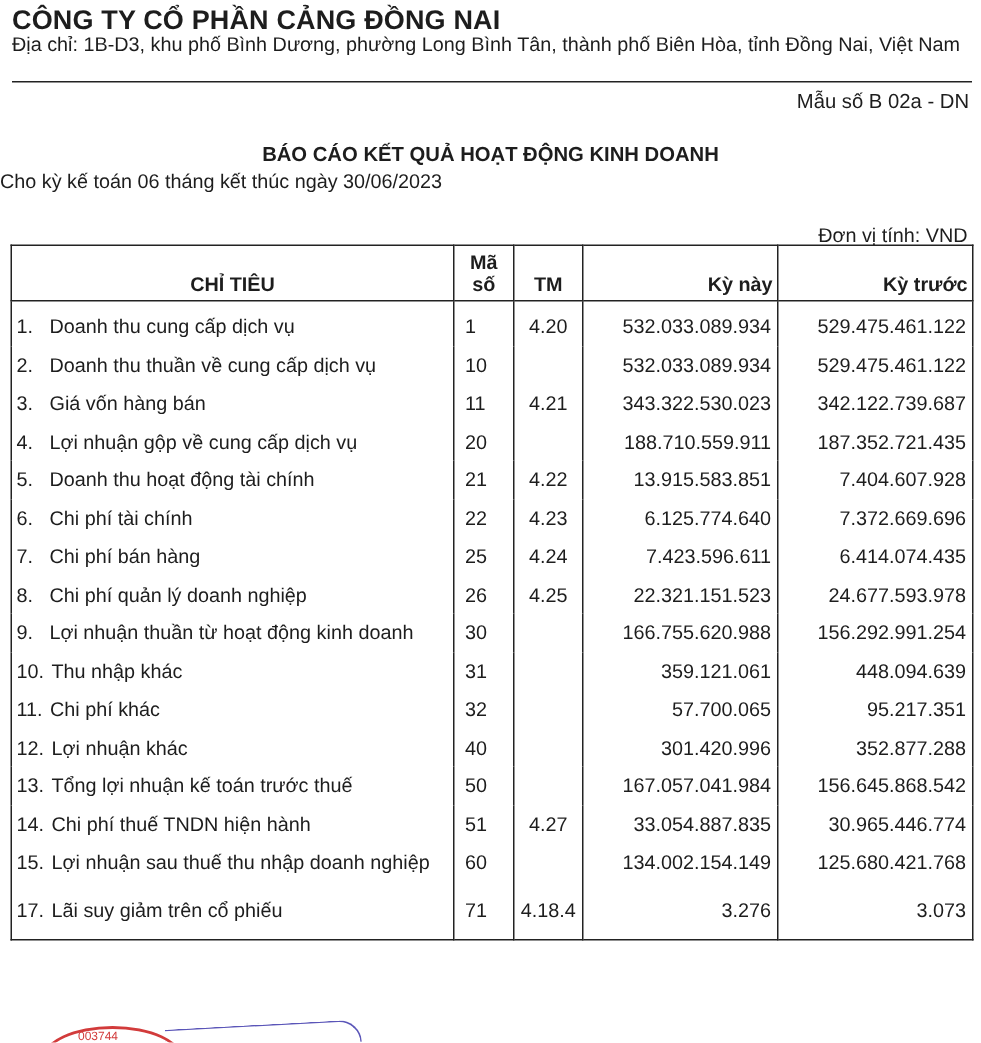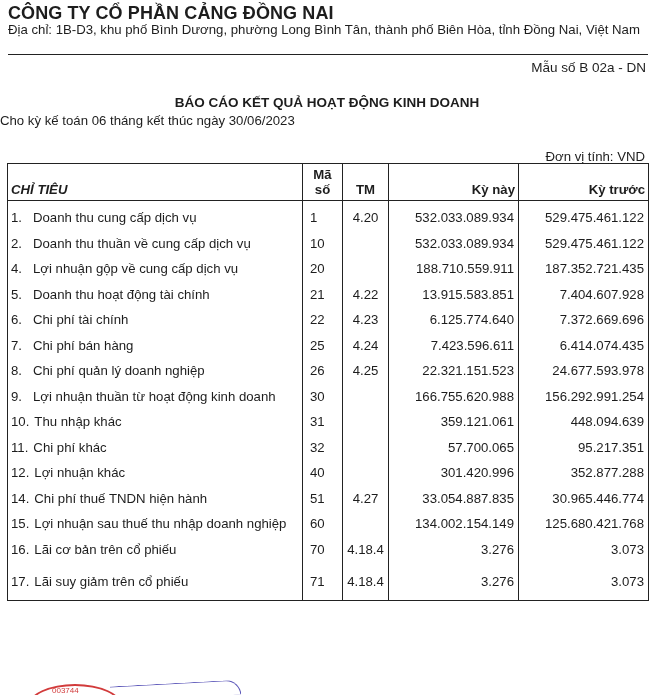--- a/index.html
+++ b/index.html
@@ -42,21 +42,21 @@
   table.fs col.c1 { width: 295px; }
   table.fs col.c2 { width: 40px; }
   table.fs col.c3 { width: 46px; }
   table.fs col.c4 { width: 130px; }
   table.fs col.c5 { width: 130px; }
   table.fs th {
     border: 1.5px solid #222; font-weight: bold;
     padding: 0 3px 3px 3px; vertical-align: bottom; height: 33px;
     font-size: 13.2px;
   }
-  table.fs th.left { text-align: left; font-style: italic; }
+  table.fs th.left { text-align: center; }
   table.fs th.center { text-align: center; line-height: 15px; }
   table.fs th.right { text-align: right; }
   table.fs td {
     border-left: 1.5px solid #222; border-right: 1.5px solid #222;
     height: 25.5px; padding: 0 5px; vertical-align: middle; white-space: nowrap;
   }
   table.fs tr.first td { padding-top: 4px; }
   table.fs td.label { padding-left: 3px; }
   table.fs td.label .num { display: inline-block; width: 22px; }
   table.fs td.label .num.wide { width: auto; margin-right: 5px; }
@@ -116,20 +116,27 @@
         <td class="amt">529.475.461.122</td>
       </tr>
       <tr>
         <td class="label"><span class="num">2.</span><span>Doanh thu thuần về cung cấp dịch vụ</span></td>
         <td class="code">10</td>
         <td class="note"></td>
         <td class="amt">532.033.089.934</td>
         <td class="amt">529.475.461.122</td>
       </tr>
       <tr>
+        <td class="label"><span class="num">3.</span><span>Giá vốn hàng bán</span></td>
+        <td class="code">11</td>
+        <td class="note">4.21</td>
+        <td class="amt">343.322.530.023</td>
+        <td class="amt">342.122.739.687</td>
+      </tr>
+      <tr>
         <td class="label"><span class="num">4.</span><span>Lợi nhuận gộp về cung cấp dịch vụ</span></td>
         <td class="code">20</td>
         <td class="note"></td>
         <td class="amt">188.710.559.911</td>
         <td class="amt">187.352.721.435</td>
       </tr>
       <tr>
         <td class="label"><span class="num">5.</span><span>Doanh thu hoạt động tài chính</span></td>
         <td class="code">21</td>
         <td class="note">4.22</td>
@@ -179,39 +186,39 @@
         <td class="amt">95.217.351</td>
       </tr>
       <tr>
         <td class="label"><span class="num wide">12.</span><span>Lợi nhuận khác</span></td>
         <td class="code">40</td>
         <td class="note"></td>
         <td class="amt">301.420.996</td>
         <td class="amt">352.877.288</td>
       </tr>
       <tr>
+        <td class="label"><span class="num wide">13.</span><span>Tổng lợi nhuận kế toán trước thuế</span></td>
+        <td class="code">50</td>
+        <td class="note"></td>
+        <td class="amt">167.057.041.984</td>
+        <td class="amt">156.645.868.542</td>
+      </tr>
+      <tr>
         <td class="label"><span class="num wide">14.</span><span>Chi phí thuế TNDN hiện hành</span></td>
         <td class="code">51</td>
         <td class="note">4.27</td>
         <td class="amt">33.054.887.835</td>
         <td class="amt">30.965.446.774</td>
       </tr>
       <tr>
         <td class="label"><span class="num wide">15.</span><span>Lợi nhuận sau thuế thu nhập doanh nghiệp</span></td>
         <td class="code">60</td>
         <td class="note"></td>
         <td class="amt">134.002.154.149</td>
         <td class="amt">125.680.421.768</td>
-      </tr>
-      <tr>
-        <td class="label"><span class="num wide">16.</span><span>Lãi cơ bản trên cổ phiếu</span></td>
-        <td class="code">70</td>
-        <td class="note">4.18.4</td>
-        <td class="amt">3.276</td>
-        <td class="amt">3.073</td>
       </tr>
       <tr class="last">
         <td class="label"><span class="num wide">17.</span><span>Lãi suy giảm trên cổ phiếu</span></td>
         <td class="code">71</td>
         <td class="note">4.18.4</td>
         <td class="amt">3.276</td>
         <td class="amt">3.073</td>
       </tr>
     </tbody>
 </table>

